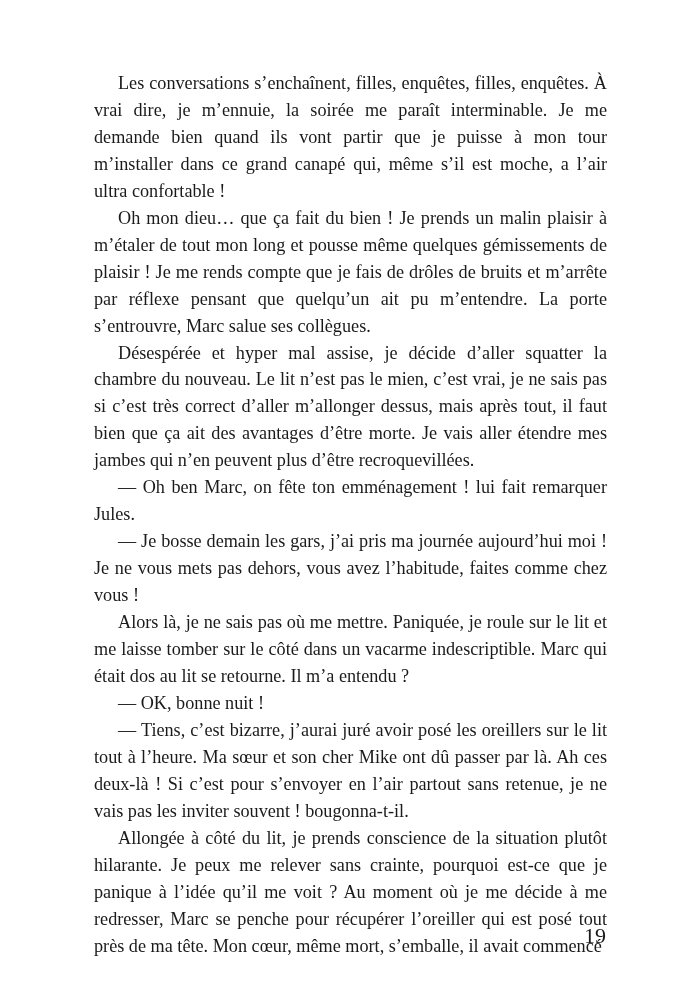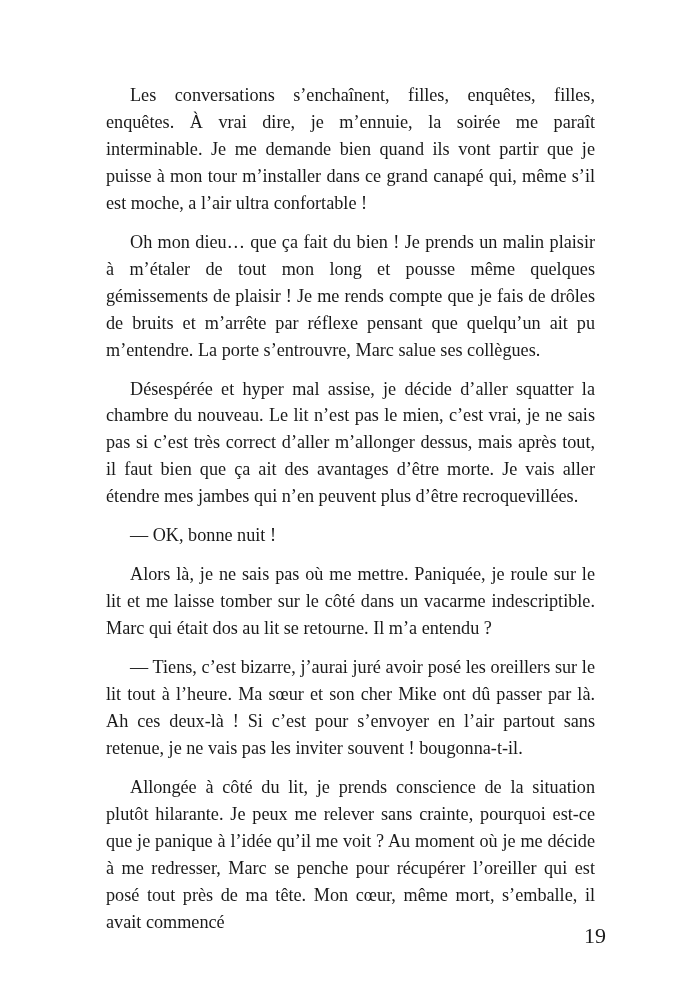--- a/index.html
+++ b/index.html
@@ -8,21 +8,21 @@
     position: absolute;
     left: 94px;
     top: 70px;
     width: 513px;
     font-family: "Liberation Serif", "DejaVu Serif", serif;
     font-size: 18.2px;
     line-height: 26.95px;
     color: #1a1a1a;
   }
   .page p {
-    margin: 12px;
+    margin: 0;
     text-indent: 24px;
     text-align: justify;
     hyphens: none;
   }
   .page-number {
     position: absolute;
     right: 94px;
     top: 922px;
     font-family: "Liberation Serif", "DejaVu Serif", serif;
     font-size: 22px;
@@ -30,19 +30,21 @@
     color: #1a1a1a;
   }
 </style>
 </head>
 <body>
 
 <div class="page">
   <p>Les conversations s’enchaînent, filles, enquêtes, filles, enquêtes. À vrai dire, je m’ennuie, la soirée me paraît interminable. Je me demande bien quand ils vont partir que je puisse à mon tour m’installer dans ce grand canapé qui, même s’il est moche, a l’air ultra confortable !</p>
   <p>Oh mon dieu… que ça fait du bien ! Je prends un malin plaisir à m’étaler de tout mon long et pousse même quelques gémissements de plaisir ! Je me rends compte que je fais de drôles de bruits et m’arrête par réflexe pensant que quelqu’un ait pu m’entendre. La porte s’entrouvre, Marc salue ses collègues.</p>
   <p>Désespérée et hyper mal assise, je décide d’aller squatter la chambre du nouveau. Le lit n’est pas le mien, c’est vrai, je ne sais pas si c’est très correct d’aller m’allonger dessus, mais après tout, il faut bien que ça ait des avantages d’être morte. Je vais aller étendre mes jambes qui n’en peuvent plus d’être recroquevillées.</p>
+  <p>— Oh ben Marc, on fête ton emménagement ! lui fait remarquer Jules.</p>
+  <p>— Je bosse demain les gars, j’ai pris ma journée aujourd’hui moi ! Je ne vous mets pas dehors, vous avez l’habitude, faites comme chez vous !</p>
+  <p>Alors là, je ne sais pas où me mettre. Paniquée, je roule sur le lit et me laisse tomber sur le côté dans un vacarme indescriptible. Marc qui était dos au lit se retourne. Il m’a entendu ?</p>
   <p>— OK, bonne nuit !</p>
-  <p>Alors là, je ne sais pas où me mettre. Paniquée, je roule sur le lit et me laisse tomber sur le côté dans un vacarme indescriptible. Marc qui était dos au lit se retourne. Il m’a entendu ?</p>
   <p>— Tiens, c’est bizarre, j’aurai juré avoir posé les oreillers sur le lit tout à l’heure. Ma sœur et son cher Mike ont dû passer par là. Ah ces deux-là ! Si c’est pour s’envoyer en l’air partout sans retenue, je ne vais pas les inviter souvent ! bougonna-t-il.</p>
   <p>Allongée à côté du lit, je prends conscience de la situation plutôt hilarante. Je peux me relever sans crainte, pourquoi est-ce que je panique à l’idée qu’il me voit ? Au moment où je me décide à me redresser, Marc se penche pour récupérer l’oreiller qui est posé tout près de ma tête. Mon cœur, même mort, s’emballe, il avait commencé</p>
 </div>
 
 <div class="page-number">19</div>
 
 </body></html>

